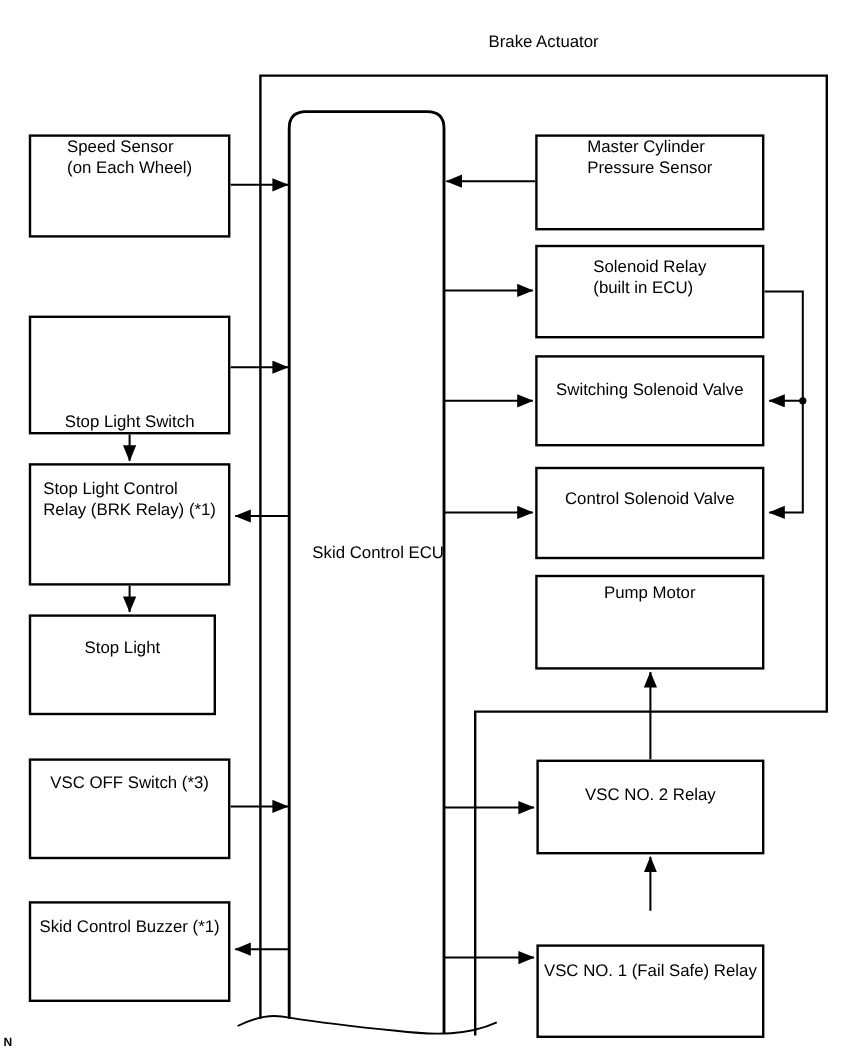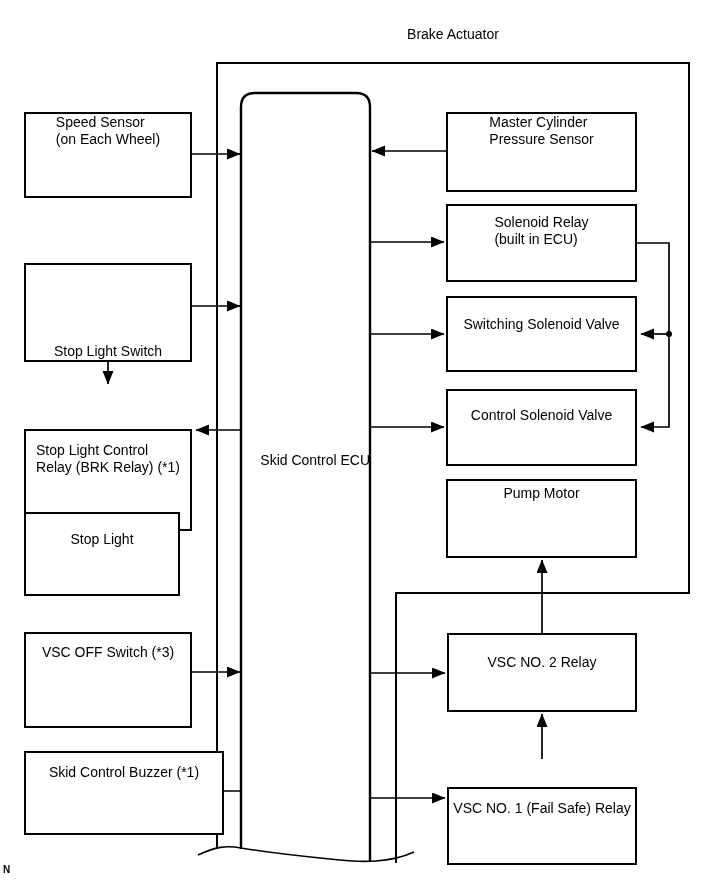--- a/index.html
+++ b/index.html
@@ -86,40 +86,40 @@
       <span class="ln">(on Each Wheel)</span>
     </div>
   </div>
 
   <div class="box" style="left:24px;top:263px;width:168px;height:99px;padding-top:9px;align-items:flex-end;">
     <div class="lines">
       <span class="ln">Stop Light Switch</span>
     </div>
   </div>
 
-  <div class="box" style="left:24px;top:386px;width:168px;height:102px;padding-top:11px;margin-top:43px;">
+  <div class="box" style="left:24px;top:386px;width:168px;height:102px;padding-top:11px;">
     <div class="lines">
       <span class="ln">Stop Light Control</span>
       <span class="ln">Relay (BRK Relay) (*1)</span>
     </div>
   </div>
 
   <div class="box" style="left:24px;top:512px;width:156px;height:84px;padding-top:17px;">
     <div class="lines">
       <span class="ln">Stop Light</span>
     </div>
   </div>
 
-  <div class="box" style="left:24px;top:632px;width:168px;height:96px;padding-top:10px;">
+  <div class="box" style="left:24px;top:632px;width:168px;height:84px;padding-top:10px;">
     <div class="lines">
       <span class="ln">VSC OFF Switch (*3)</span>
     </div>
   </div>
 
-  <div class="box" style="left:24px;top:751px;width:200px;height:84px;padding-top:11px;">
+  <div class="box" style="left:24px;top:751px;width:168px;height:84px;padding-top:11px;">
     <div class="lines">
       <span class="ln">Skid Control Buzzer (*1)</span>
     </div>
   </div>
 
   <div class="box" style="left:446px;top:112px;width:191px;height:80px;padding-top:0;">
     <div class="lines">
       <span class="ln">Master Cylinder</span>
       <span class="ln">Pressure Sensor</span>
     </div>

